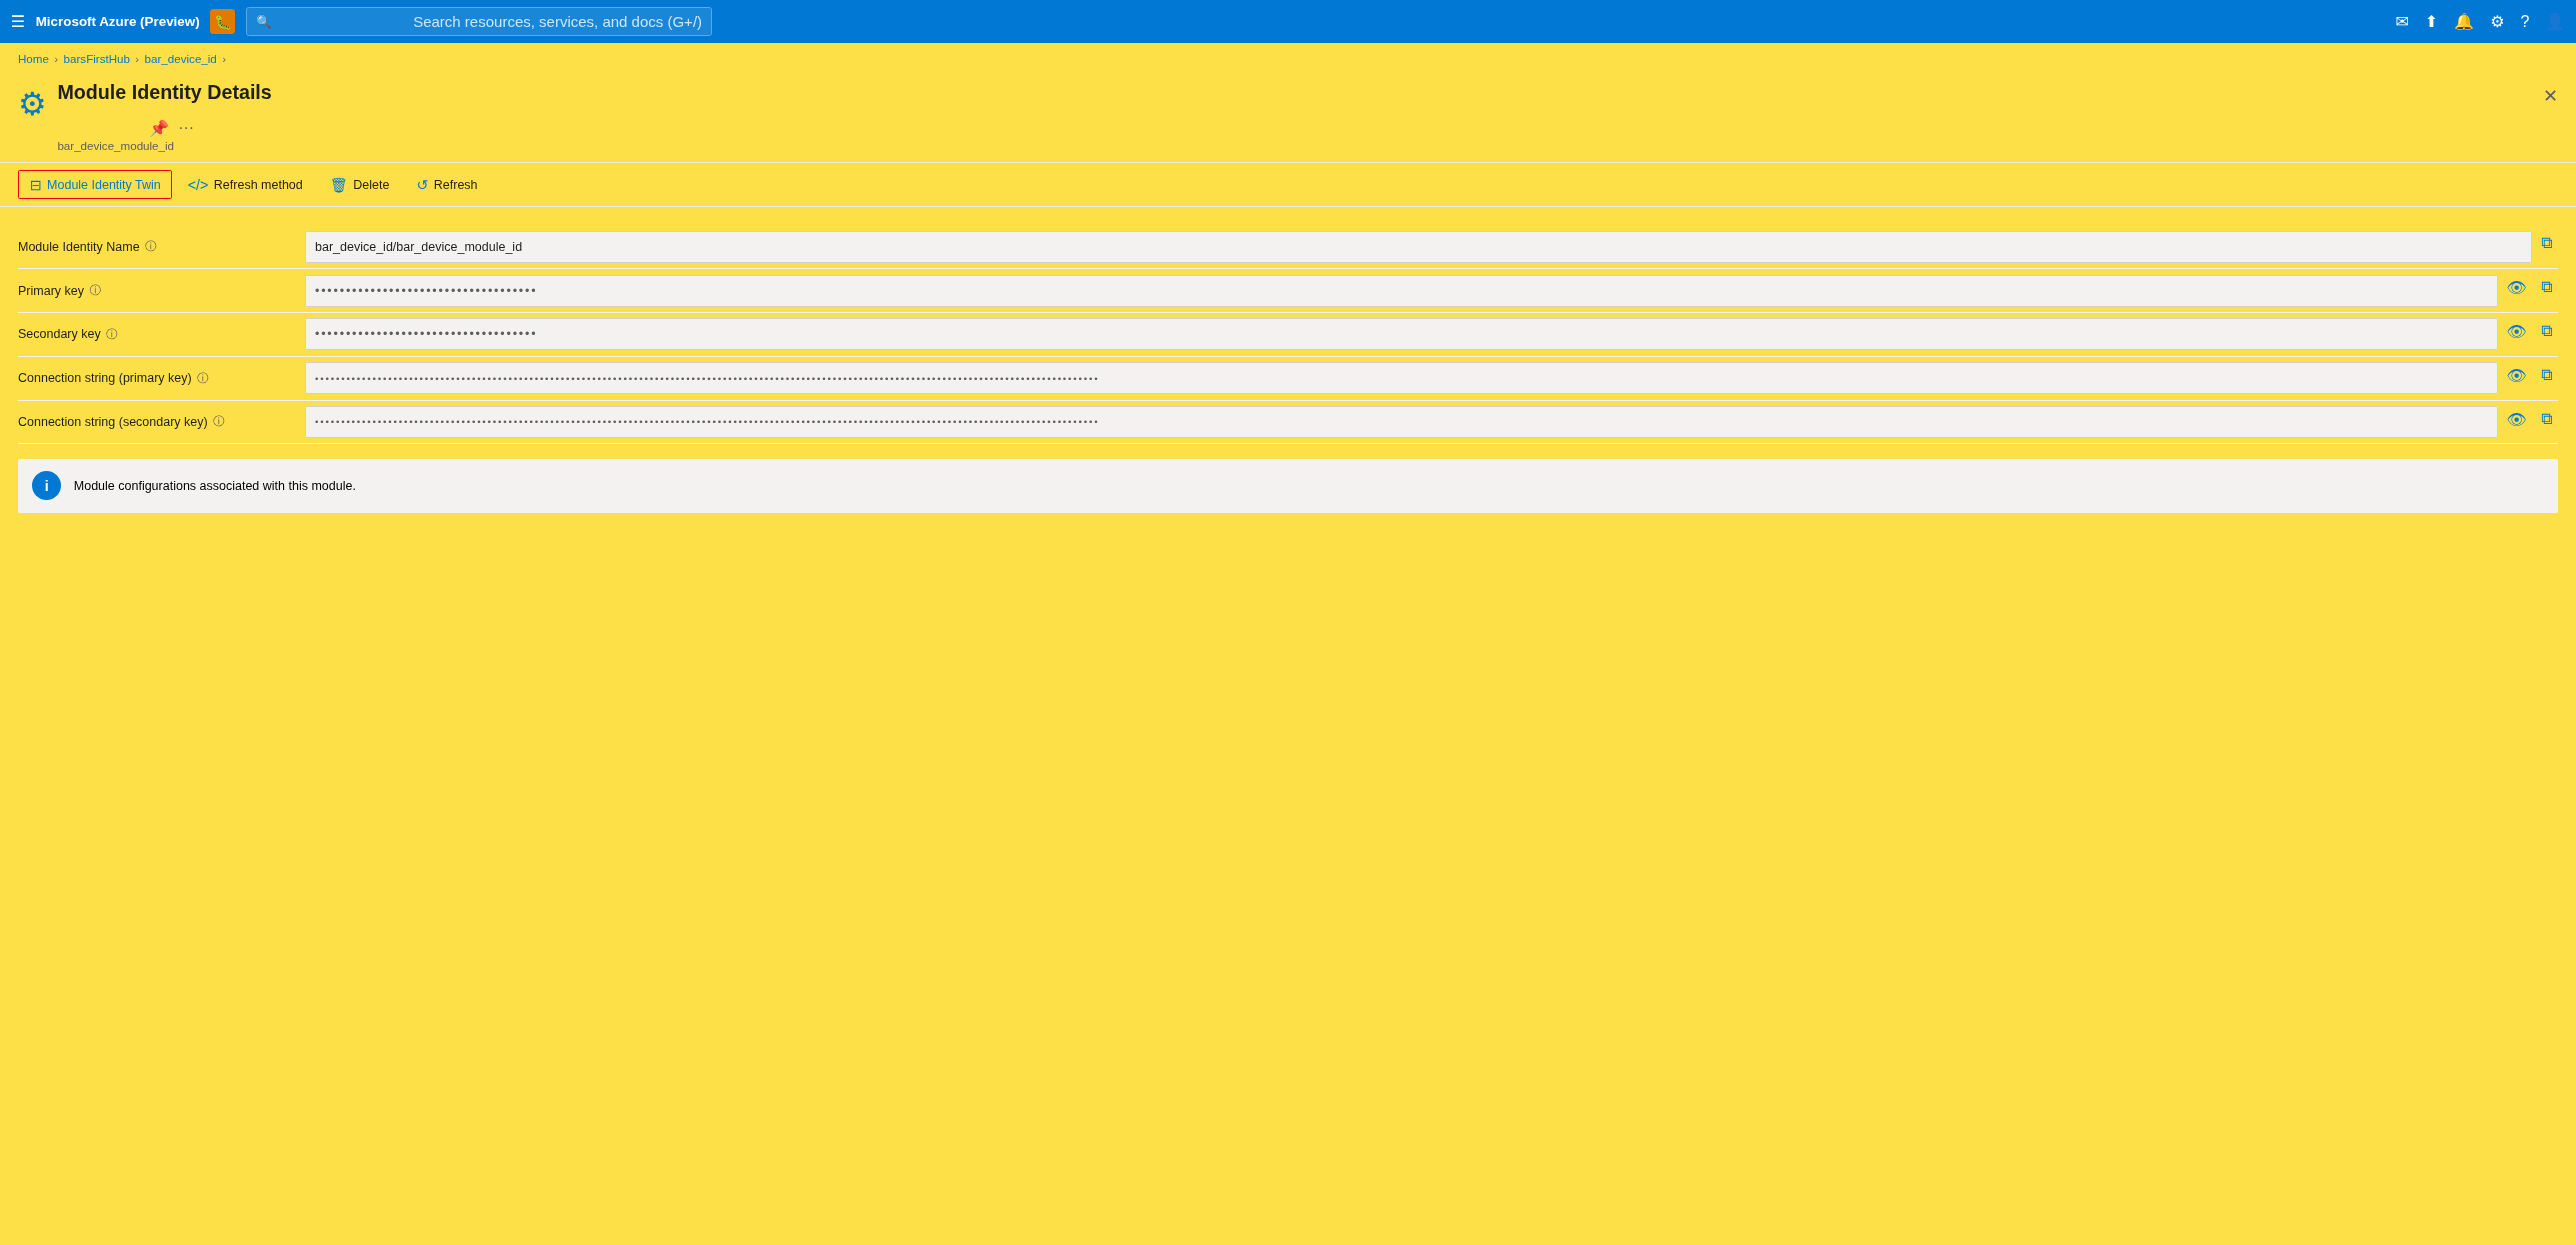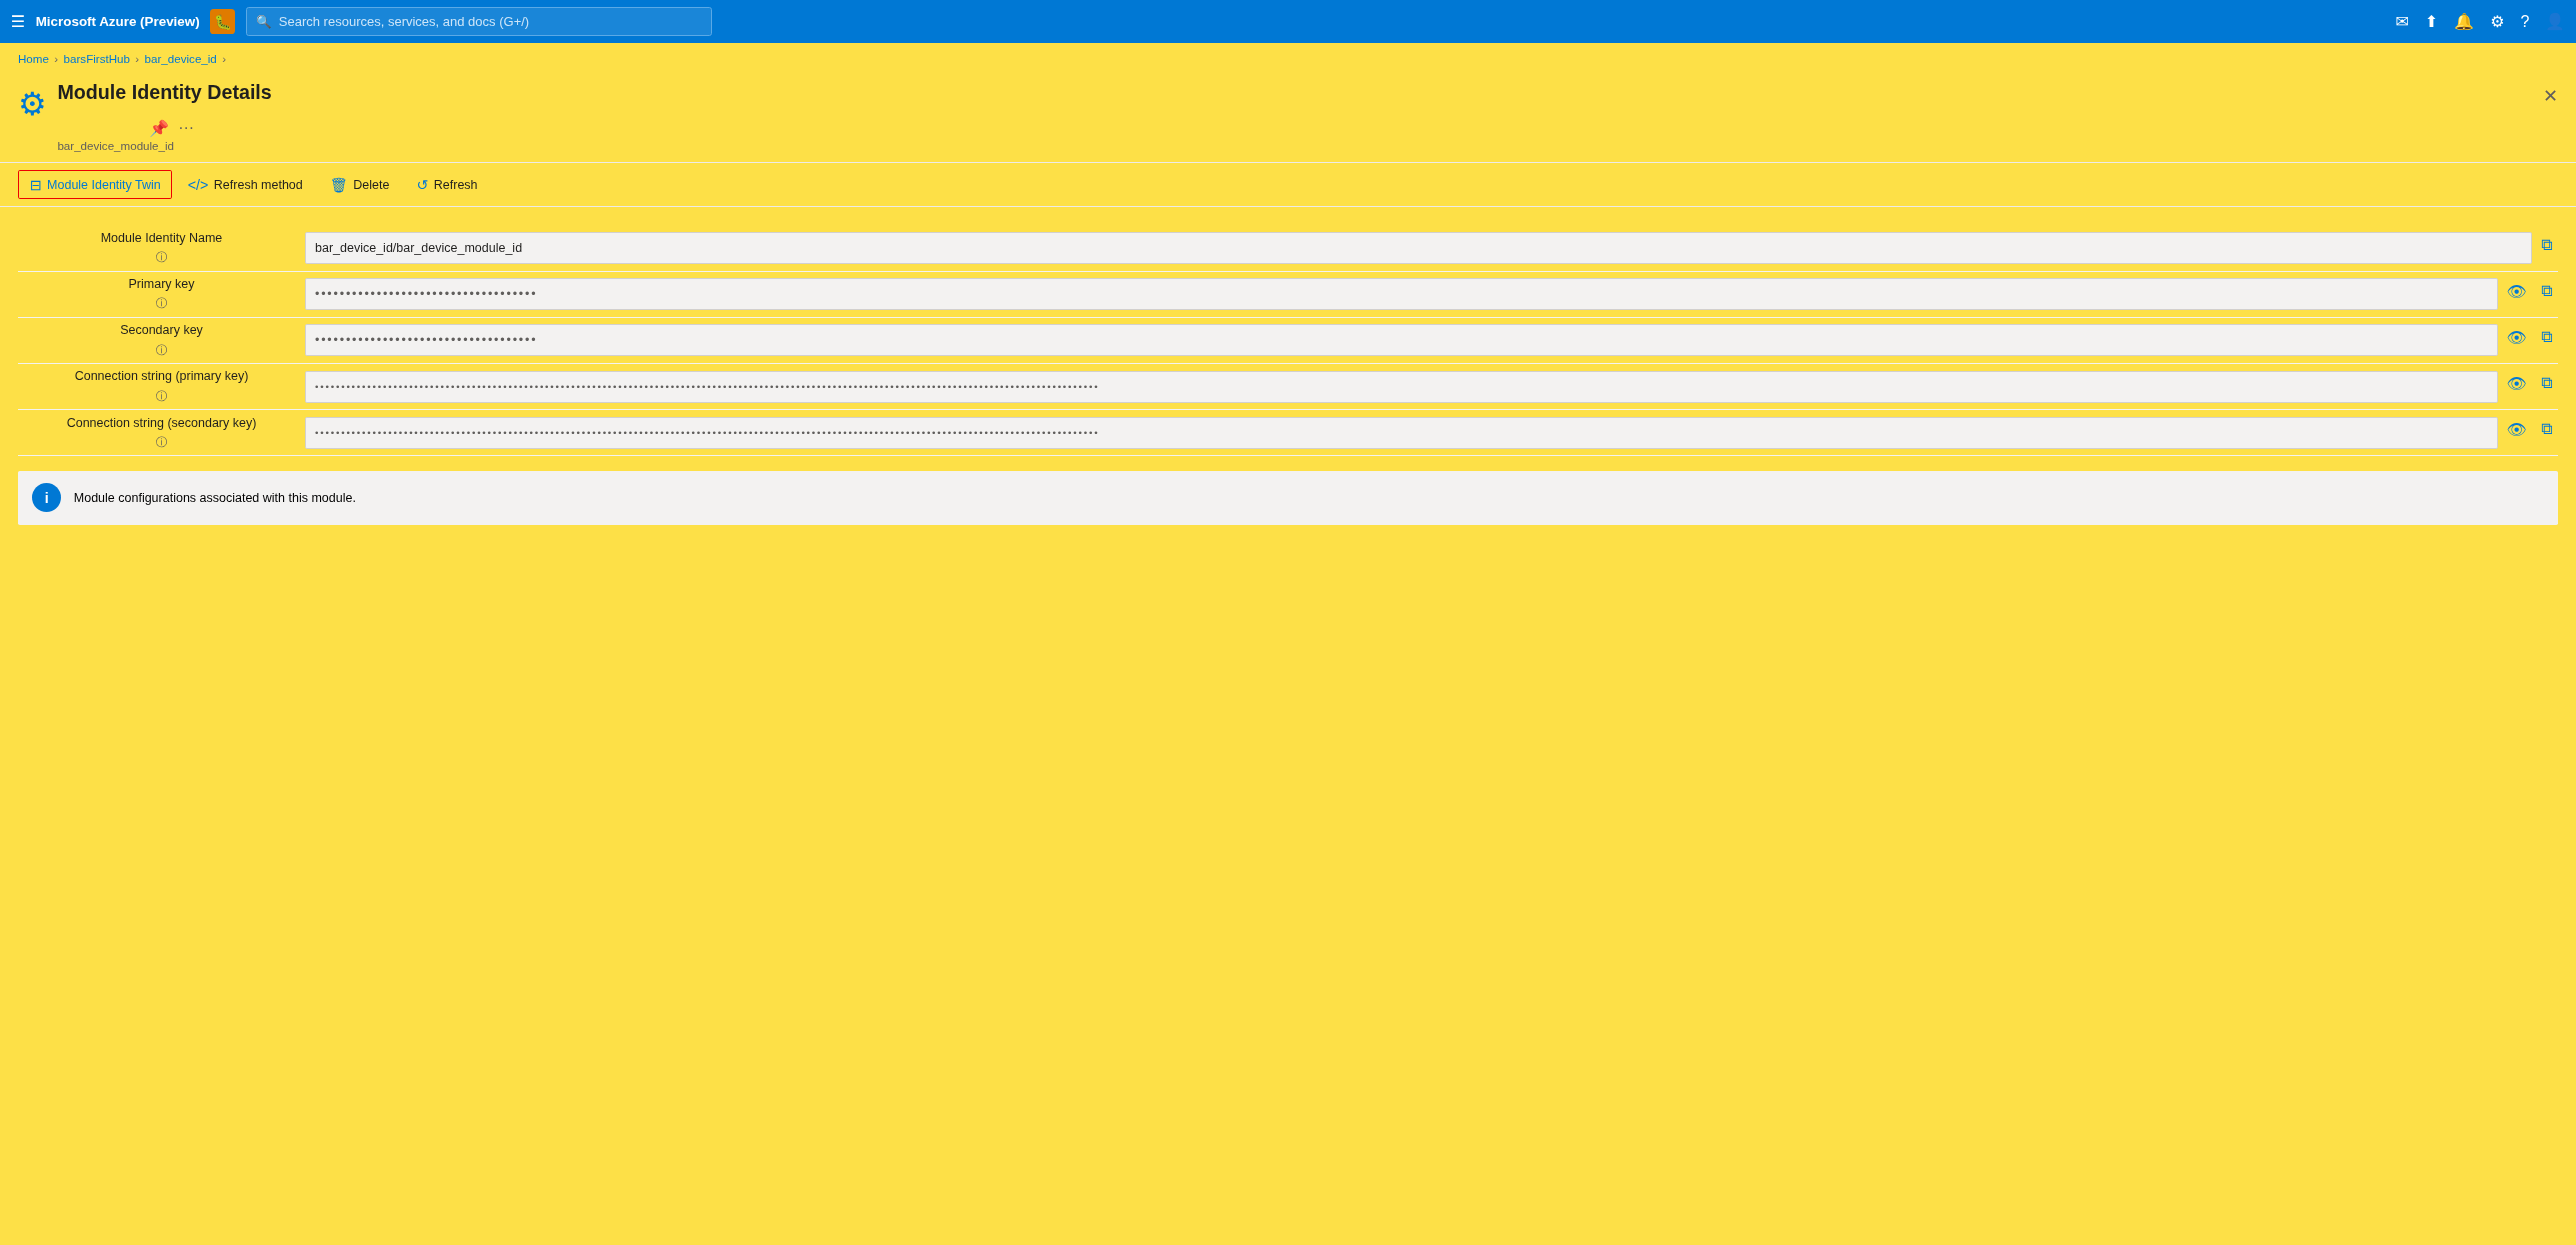--- a/index.html
+++ b/index.html
@@ -35,22 +35,23 @@
       padding: 0 9px;
       gap: 7.2px;
       color: #cde5f8;
       height: 29px;
     }
     .topbar-search input {
       background: transparent;
       border: none;
       outline: none;
       color: white;
-      font-size: 13px;
+      font-size: 15px;
       width: 100%;
+      text-align: right;
     }
     .topbar-search input::placeholder { color: #cde5f8; }
     .topbar-icons { display: flex; align-items: center; gap: 16px; margin-left: auto; }
     .topbar-icon { color: white; font-size: 16px; cursor: pointer; }
 
     
     .content-area {
       background: #fde047;
       min-height: calc(100vh - 43px);
     }
@@ -150,21 +151,20 @@
     }
     .form-label {
       width: 287px;
       flex-shrink: 0;
       display: flex;
       align-items: center;
       gap: 5.4px;
       font-size: 12.5px;
       color: #201f1e;
       font-weight: 400;
-      flex-direction: column;
     }
     .form-label-info {
       color: #605e5c;
       font-size: 11.6px;
       cursor: pointer;
     }
     .form-value-container {
       flex: 1;
       display: flex;
       align-items: flex-start;

